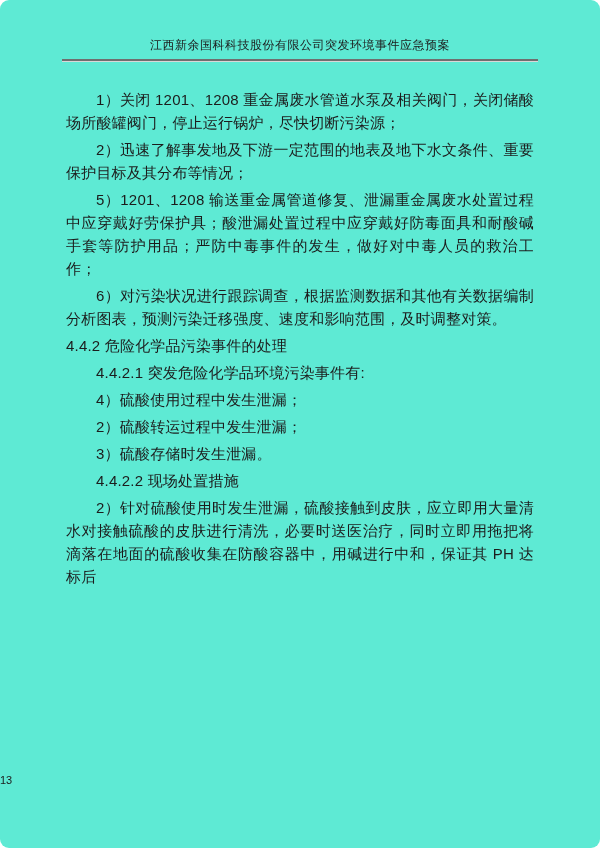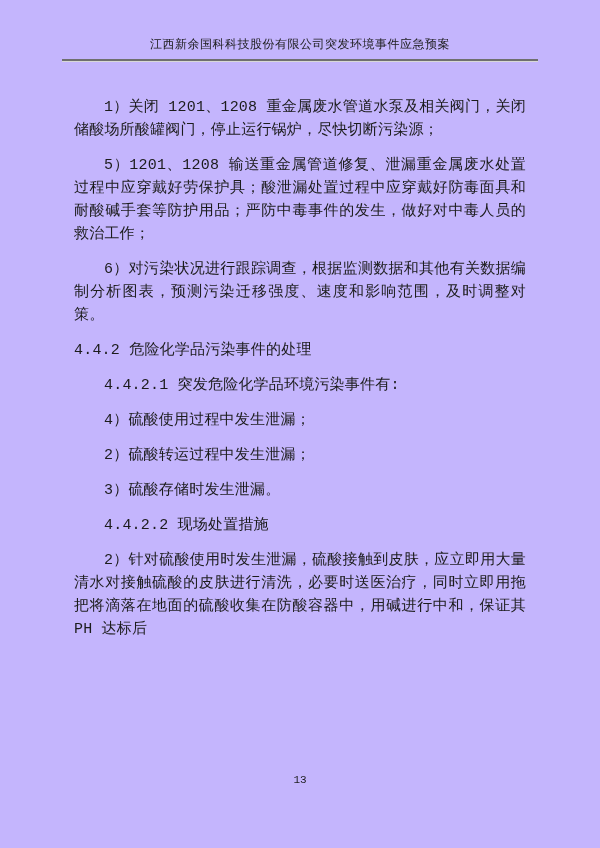--- a/index.html
+++ b/index.html
@@ -4,24 +4,25 @@
 <style>
   html, body {
     margin: 0;
     padding: 0;
     background: #ffffff;
   }
   .page {
     position: relative;
     width: 600px;
     height: 848px;
-    background: #c4b5fd;
+    background: #5eead4;
     overflow: hidden;
-    font-family: Liberation Mono, monospace;
+    font-family: Liberation Sans, sans-serif;
     color: #1c1c1c;
+    border-radius: 9px;
   }
   .doc-header {
     position: absolute;
     top: 36px;
     left: 62px;
     right: 62px;
     text-align: center;
     font-size: 12px;
     letter-spacing: 0.5px;
     line-height: 18px;
@@ -41,48 +42,48 @@
     top: 84px;
     left: 62px;
     right: 62px;
     font-size: 15px;
     line-height: 23px;
     text-align: justify;
     text-justify: inter-ideograph;
     letter-spacing: 0.2px;
   }
   .doc-body p {
-    margin: 12px;
+    margin: 4px;
     padding: 0;
     text-indent: 2em;
   }
   .doc-body p.flush {
     text-indent: 0;
   }
   .doc-footer {
     position: absolute;
     top: 774px;
     left: 0;
     right: 0;
-    text-align: center;
     font-size: 11px;
     color: #1c1c1c;
   }
 </style>
 </head>
 <body>
 
 <div class="page">
 
   <div class="doc-header">江西新余国科科技股份有限公司突发环境事件应急预案</div>
 
   <div class="doc-header-rule"></div>
 
   <div class="doc-body">
     <p>1）关闭 1201、1208 重金属废水管道水泵及相关阀门，关闭储酸场所酸罐阀门，停止运行锅炉，尽快切断污染源；</p>
+    <p>2）迅速了解事发地及下游一定范围的地表及地下水文条件、重要保护目标及其分布等情况；</p>
     <p>5）1201、1208 输送重金属管道修复、泄漏重金属废水处置过程中应穿戴好劳保护具；酸泄漏处置过程中应穿戴好防毒面具和耐酸碱手套等防护用品；严防中毒事件的发生，做好对中毒人员的救治工作；</p>
     <p>6）对污染状况进行跟踪调查，根据监测数据和其他有关数据编制分析图表，预测污染迁移强度、速度和影响范围，及时调整对策。</p>
     <p class="flush">4.4.2 危险化学品污染事件的处理</p>
     <p>4.4.2.1 突发危险化学品环境污染事件有:</p>
     <p>4）硫酸使用过程中发生泄漏；</p>
     <p>2）硫酸转运过程中发生泄漏；</p>
     <p>3）硫酸存储时发生泄漏。</p>
     <p>4.4.2.2 现场处置措施</p>
     <p>2）针对硫酸使用时发生泄漏，硫酸接触到皮肤，应立即用大量清水对接触硫酸的皮肤进行清洗，必要时送医治疗，同时立即用拖把将滴落在地面的硫酸收集在防酸容器中，用碱进行中和，保证其 PH 达标后</p>
   </div>

